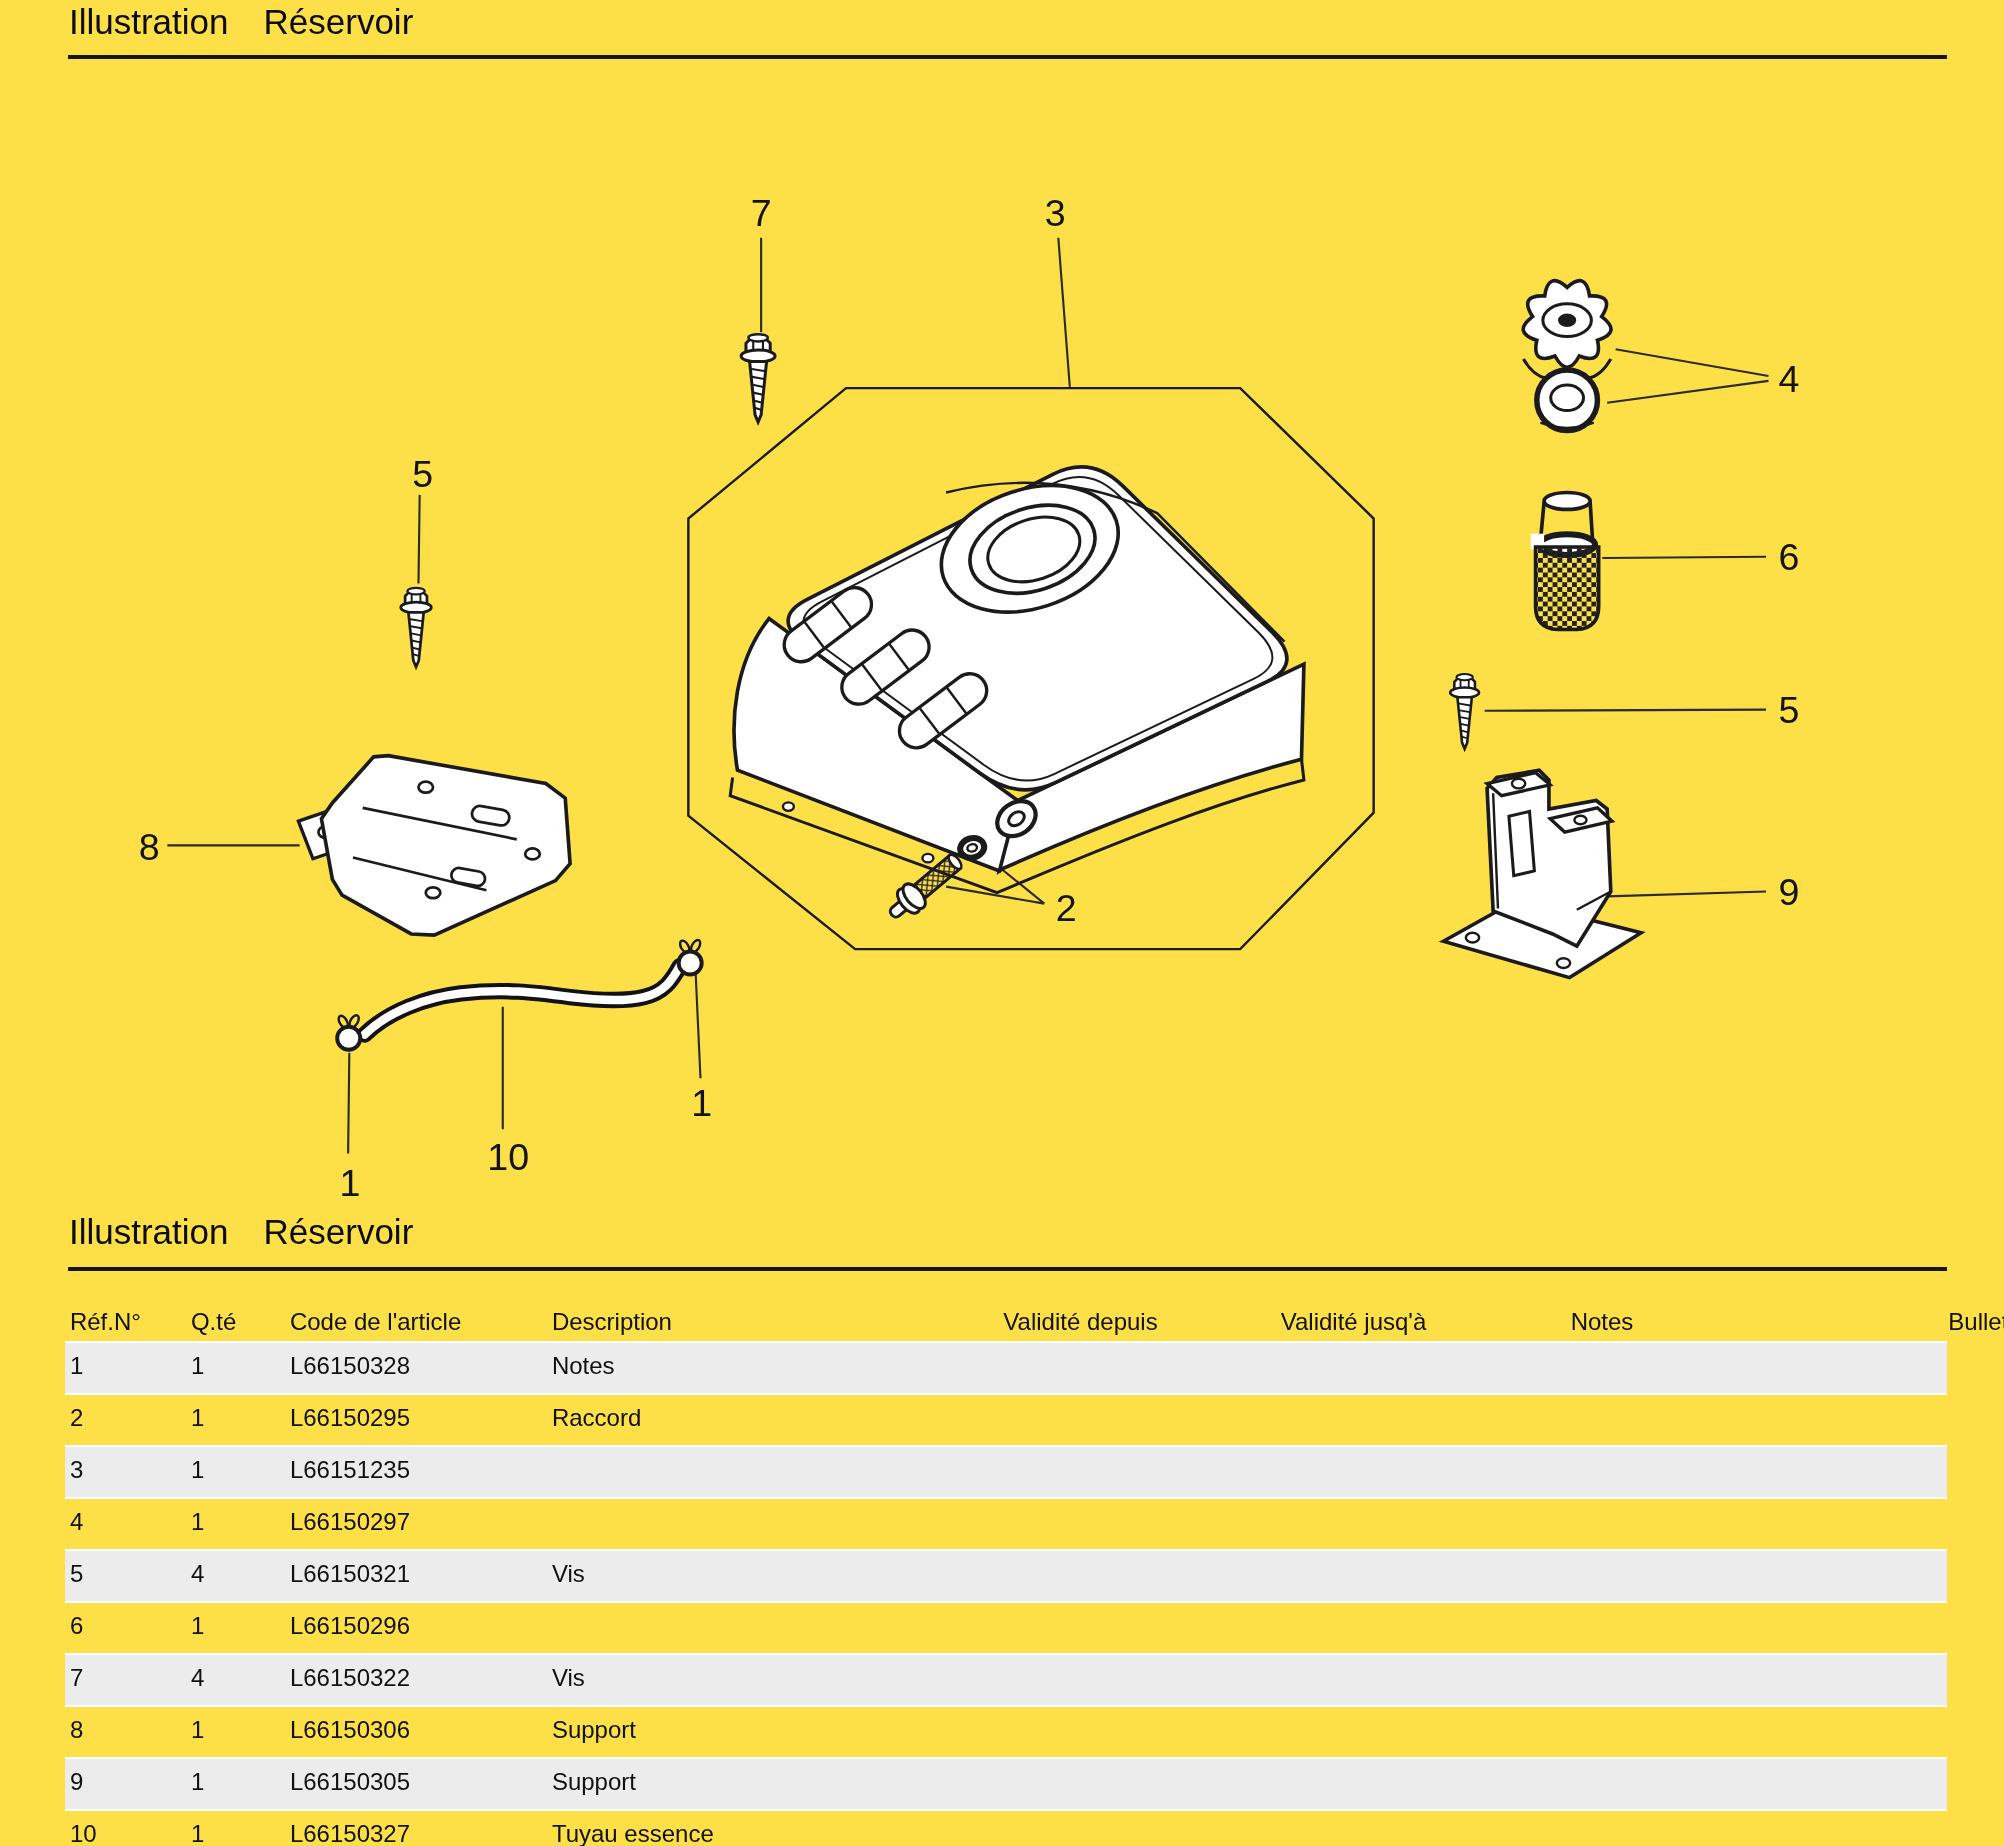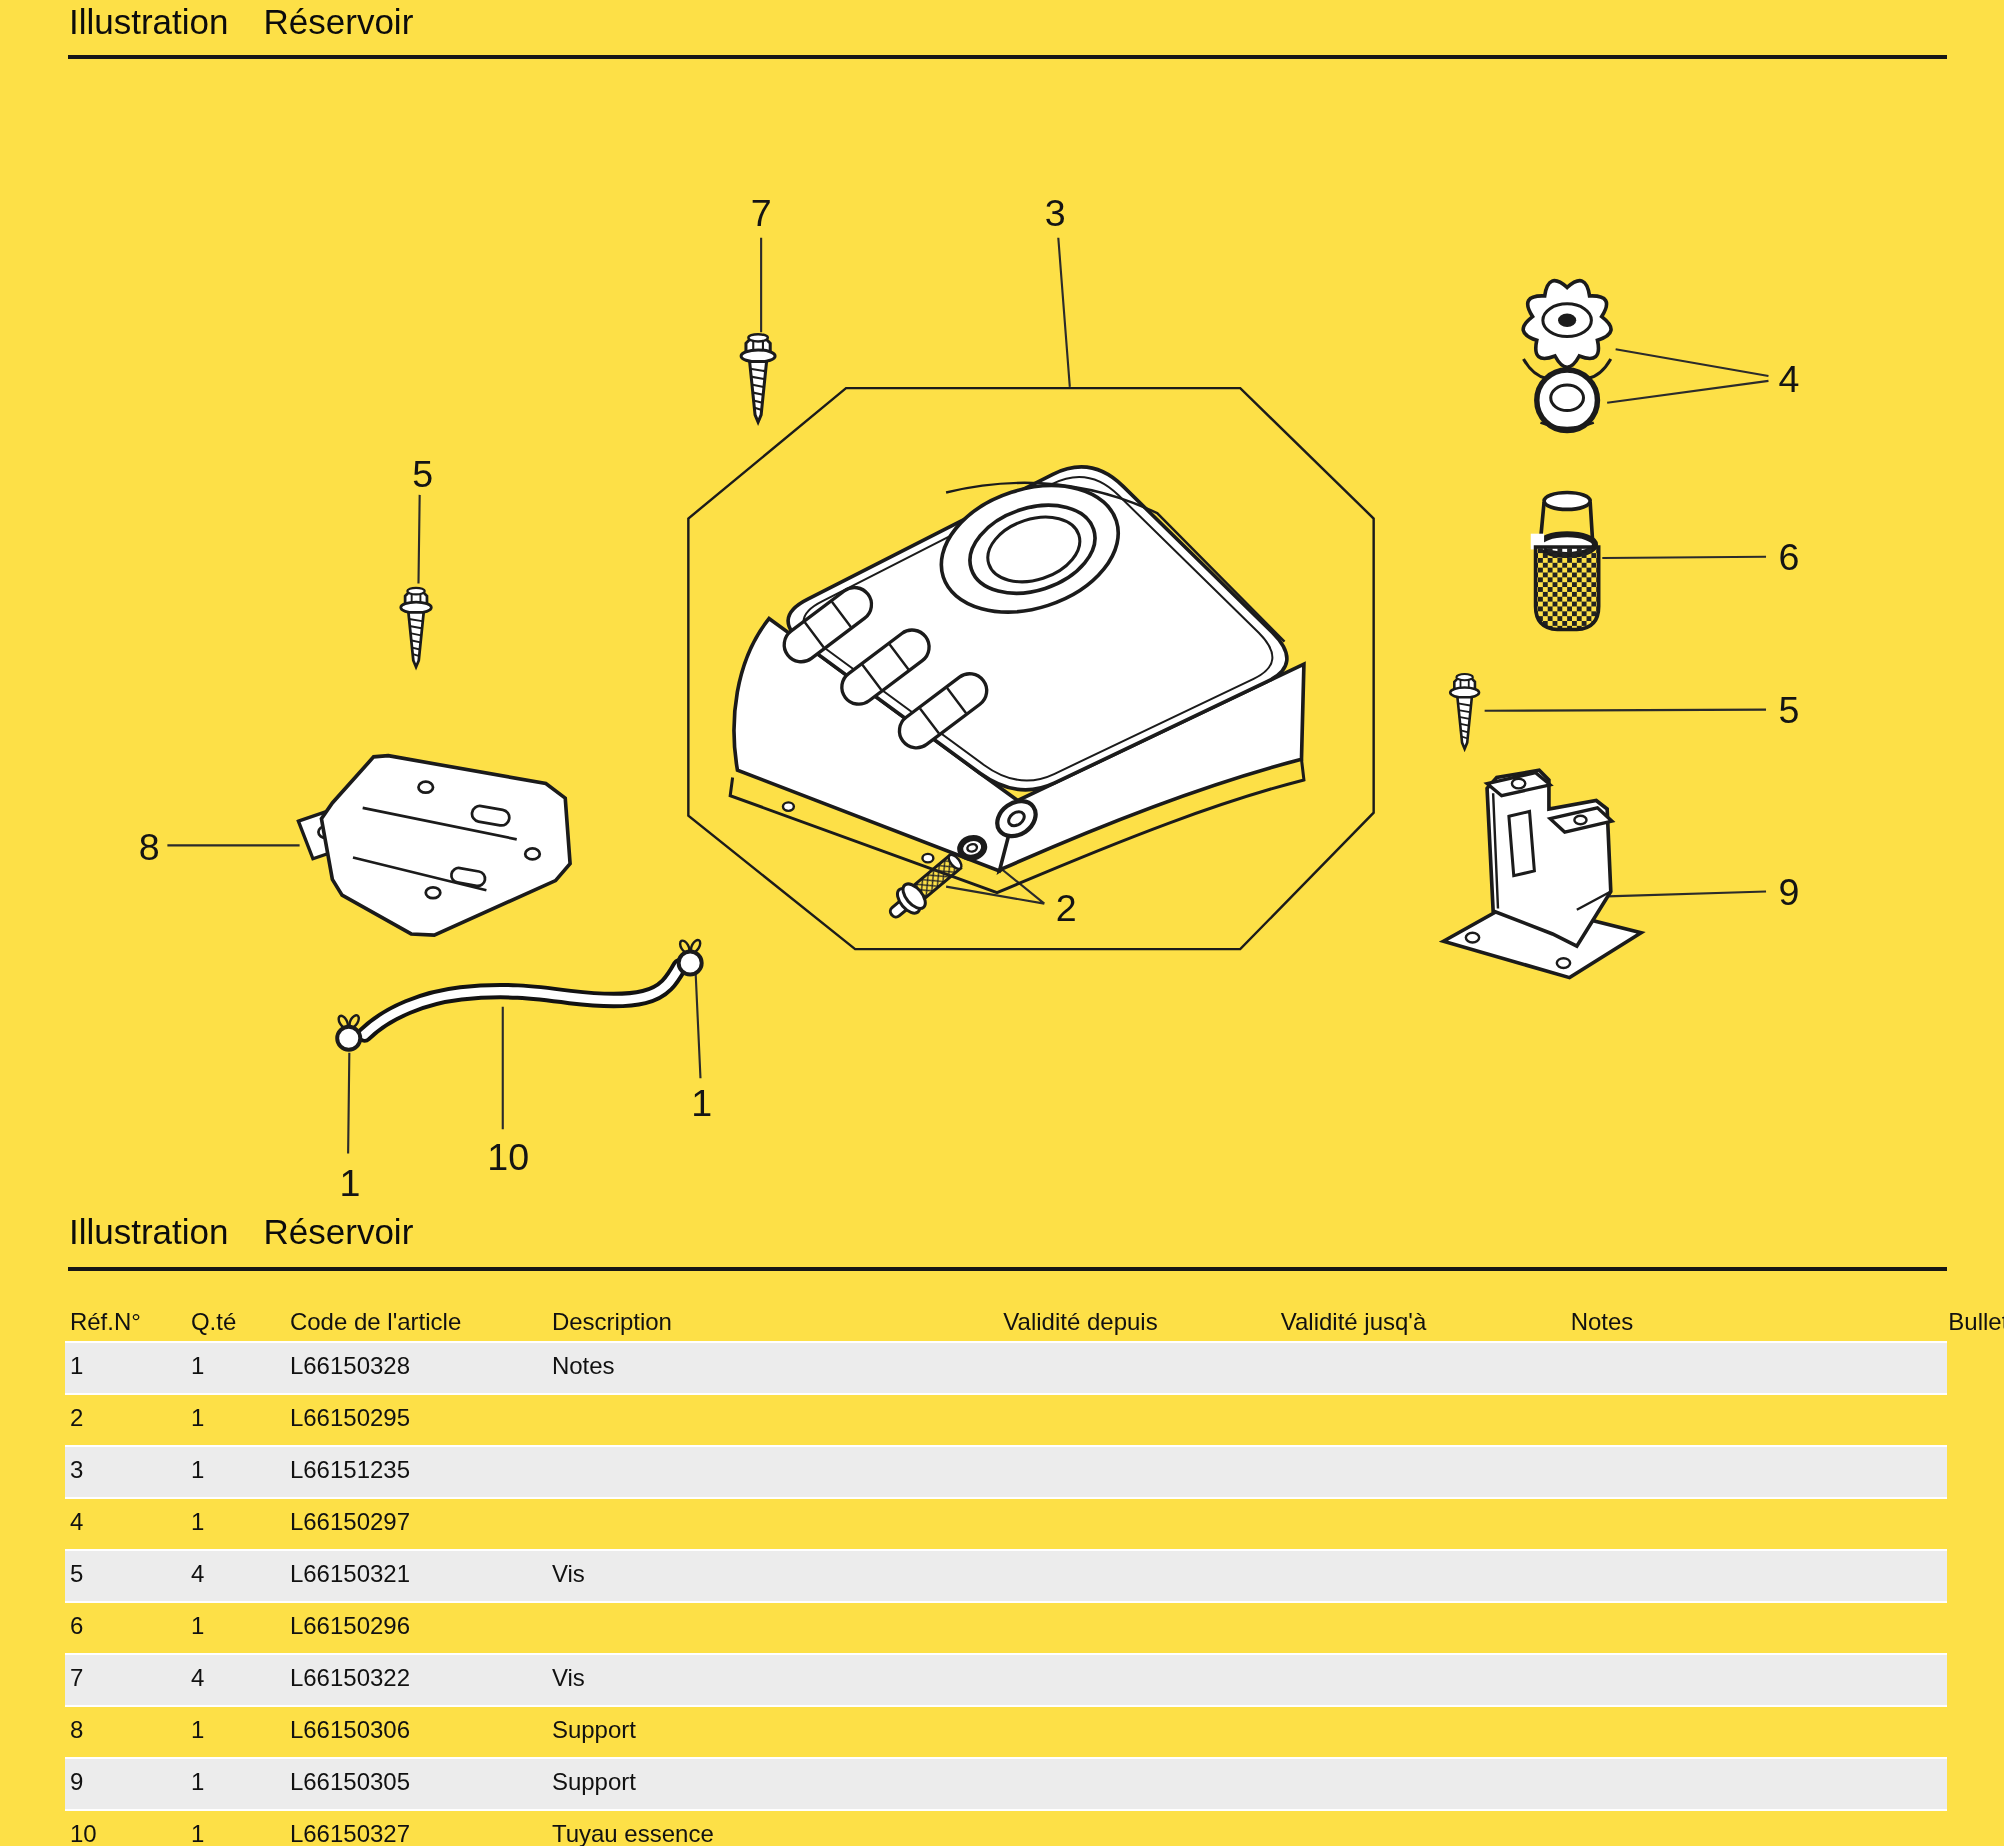--- a/index.html
+++ b/index.html
@@ -229,20 +229,21 @@
           <div class="cell c3">Notes</div>
           <div class="cell c4"></div>
           <div class="cell c5"></div>
           <div class="cell c6"></div>
           <div class="cell c7"></div>
         </div>
         <div class="trow">
           <div class="cell c0">2</div>
           <div class="cell c1">1</div>
           <div class="cell c2">L66150295</div>
+          <div class="cell c3">Raccord</div>
           <div class="cell c4"></div>
           <div class="cell c5"></div>
           <div class="cell c6"></div>
           <div class="cell c7"></div>
         </div>
         <div class="trow odd">
           <div class="cell c0">3</div>
           <div class="cell c1">1</div>
           <div class="cell c2">L66151235</div>
           <div class="cell c4"></div>

